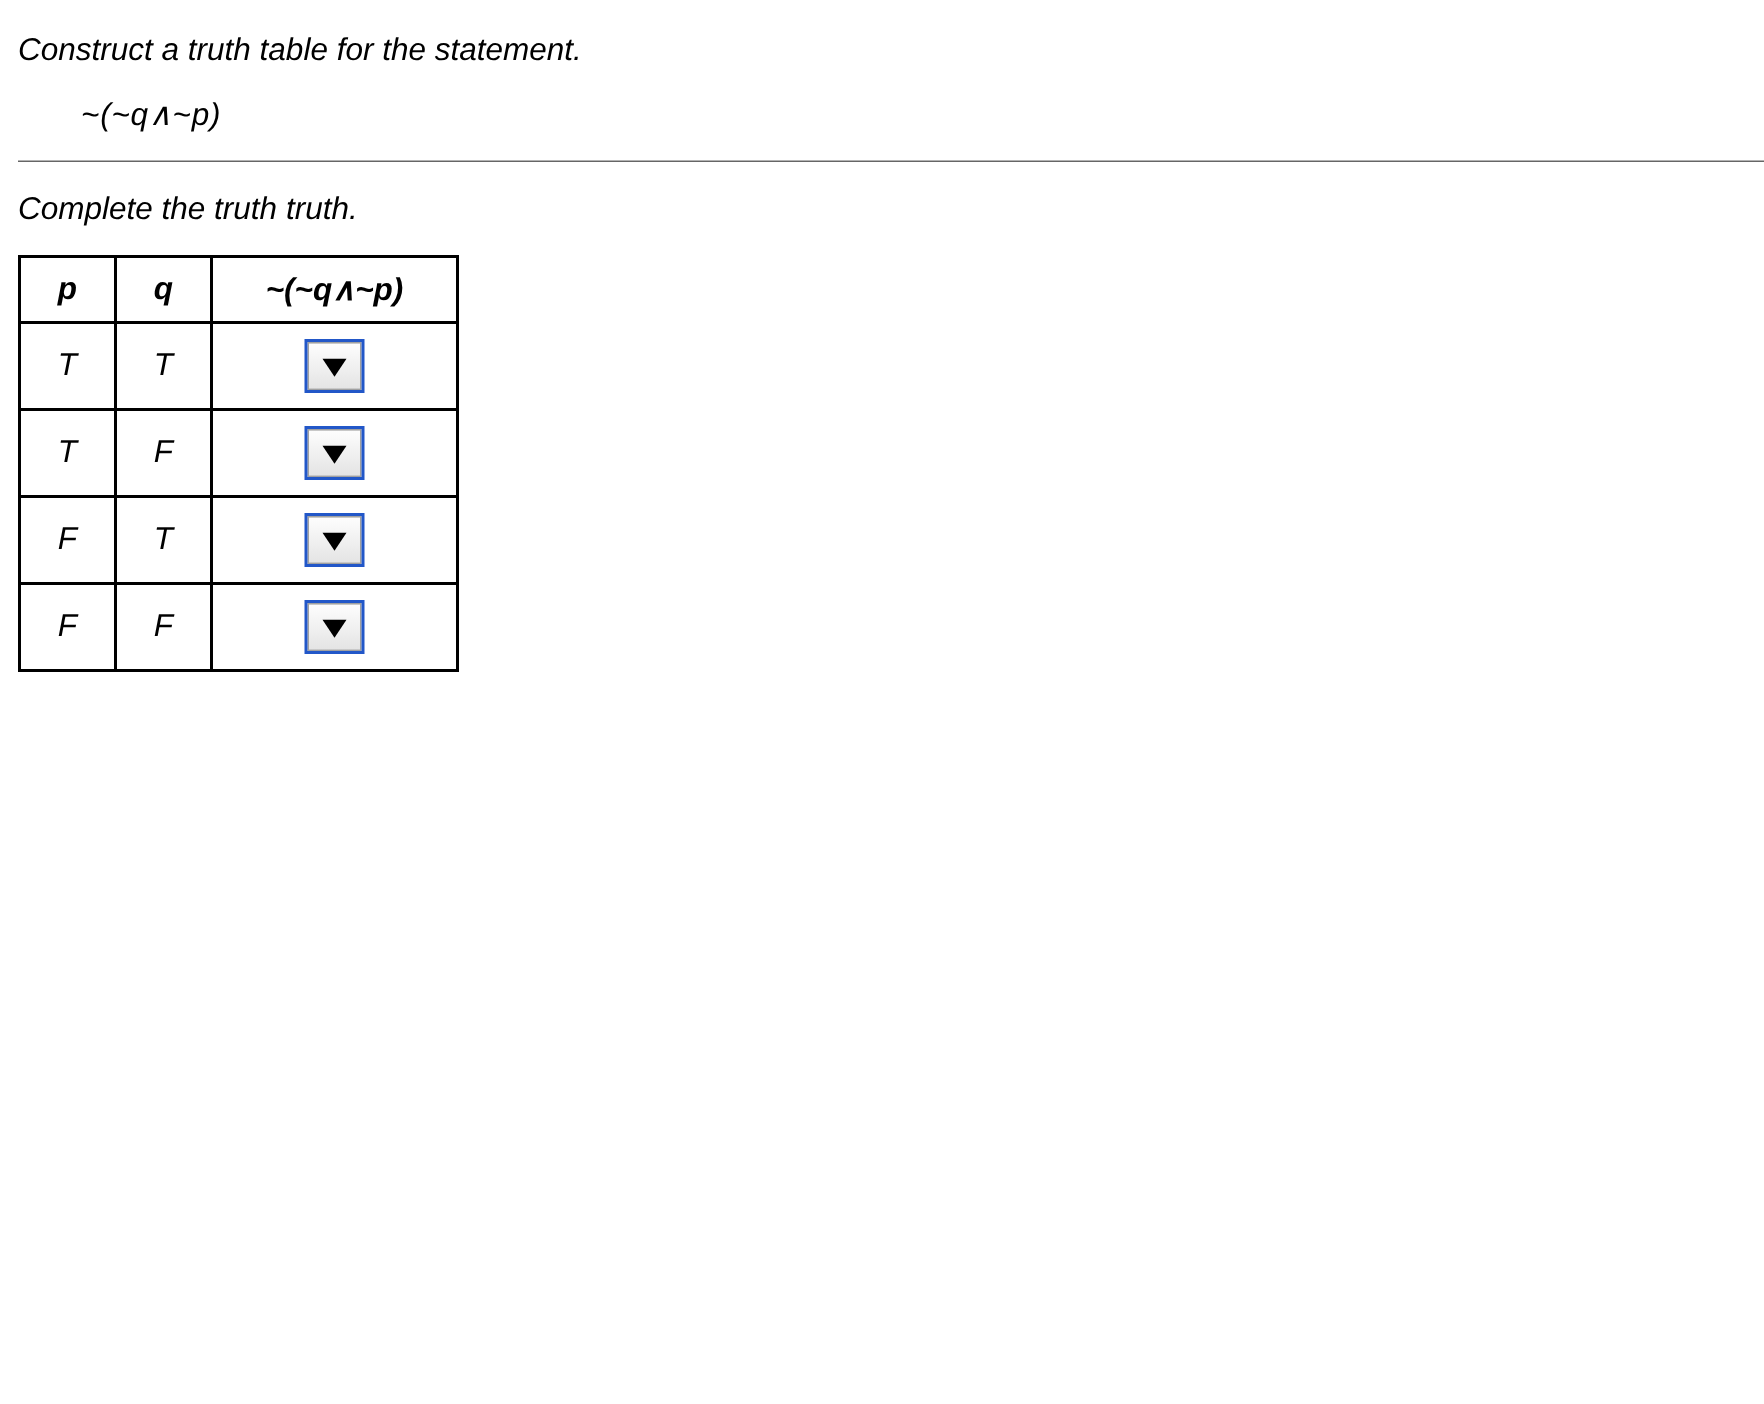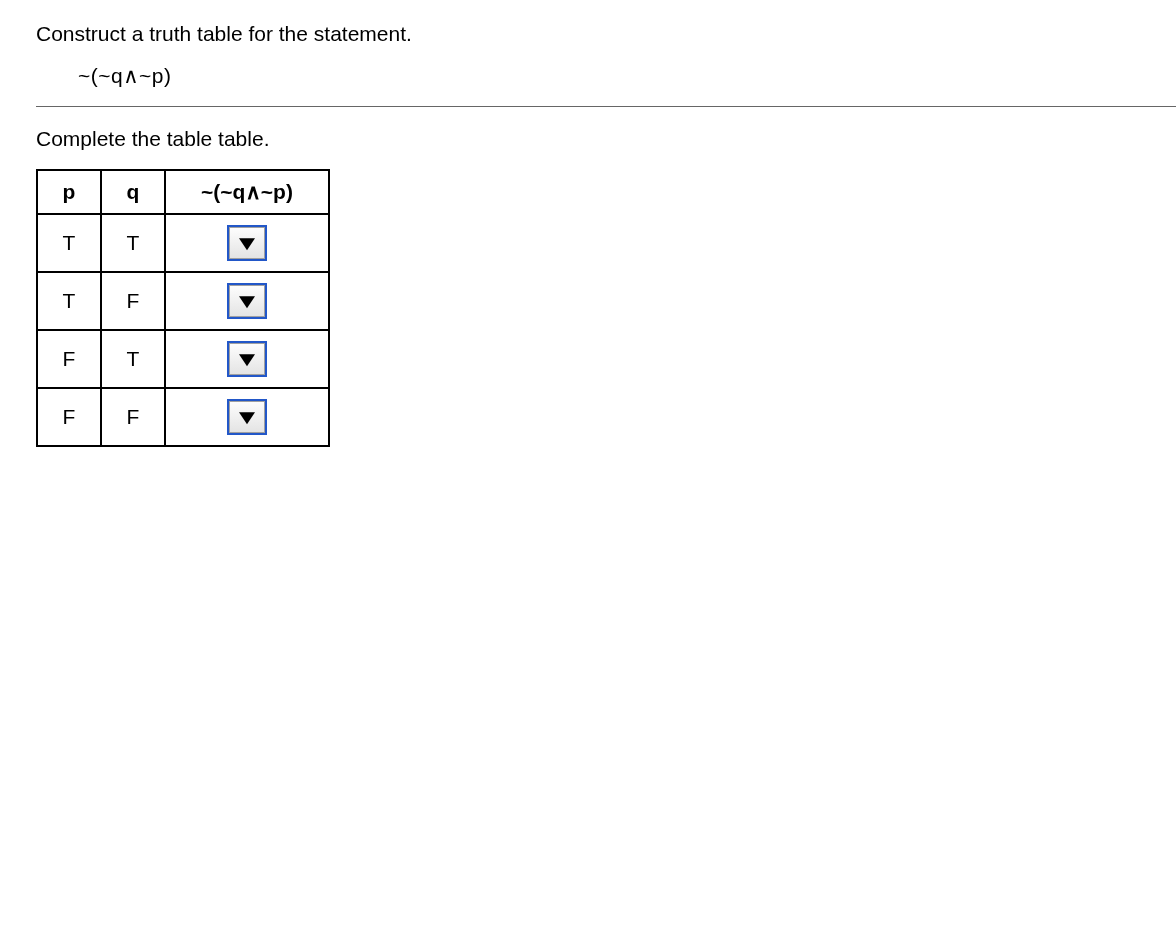--- a/index.html
+++ b/index.html
@@ -4,21 +4,22 @@
 <style>
   body {
     font-family: Arial, Helvetica, sans-serif;
     font-size: 21px;
     color: #000;
     margin: 0;
     padding: 0;
     background: #fff;
   }
   .wrap {
-    padding: 22px 0 0 36px;
+    padding: 22px 0 0 12px;
+    font-style: italic;
   }
   .prompt {
     margin-bottom: 18px;
   }
   .expr {
     font-family: Arial, Helvetica, sans-serif;
     font-size: 21px;
     margin-left: 42px;
     margin-bottom: 18px;
     letter-spacing: 0.5px;
@@ -72,21 +73,21 @@
     border-top: 12px solid #000;
   }
 </style>
 </head>
 <body>
 
 <div class="wrap">
   <div class="prompt">Construct a truth table for the statement.</div>
   <div class="expr">~(~q∧~p)</div>
   <div class="divider"></div>
-  <div class="complete">Complete the table table.</div>
+  <div class="complete">Complete the truth truth.</div>
 
   <table class="truth">
     <tbody>
         <tr>
       <th class="col-pq">p</th>
       <th class="col-pq">q</th>
       <th class="col-expr">~(~q∧~p)</th>
     </tr>
     <tr>
       <td>T</td>

